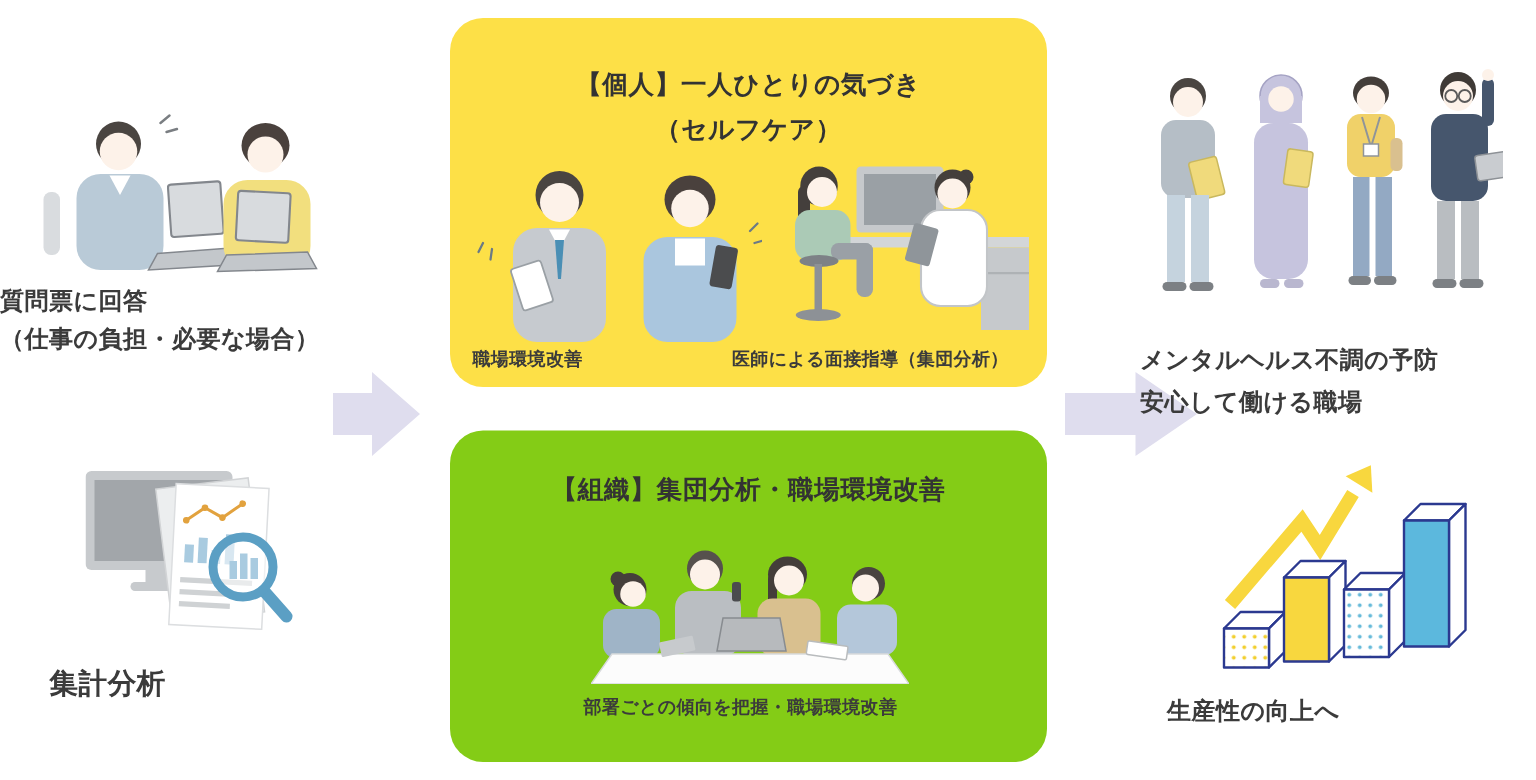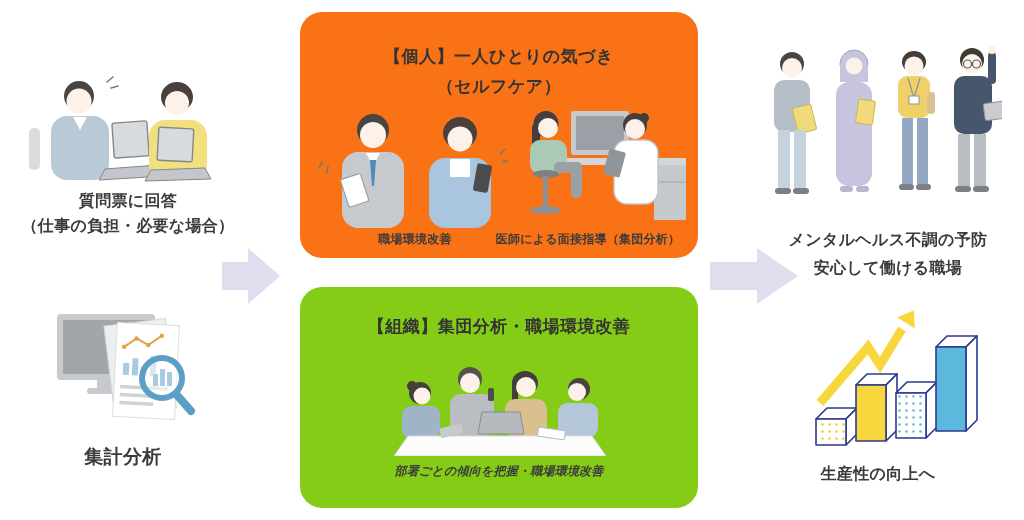--- a/index.html
+++ b/index.html
@@ -1,21 +1,21 @@
 <!DOCTYPE html>
 <html><head>
 <meta charset="utf-8">
 <style>
   html,body{margin:0;padding:0;background:#fff;}
   .canvas{
     position:relative;width:1024px;height:520px;background:#ffffff;overflow:hidden;
     font-family:"DejaVu Sans","Liberation Sans",sans-serif;color:#3b3b3b;
   }
   .abs{position:absolute;}
-  .cap{position:absolute;text-align:center;font-weight:700;color:#3b3b3b;letter-spacing:.02em;line-height:1.5;}
+  .cap{position:absolute;text-align:left;font-weight:700;color:#3b3b3b;letter-spacing:.02em;line-height:1.5;}
   .cap-lg{font-size:16px;}
   .cap-md{font-size:19px;}
   .cap-sm{font-size:12px;font-weight:700;}
   .box{position:absolute;border-radius:22px;}
   .box-title{position:absolute;width:100%;text-align:center;font-size:17px;font-weight:700;letter-spacing:.03em;color:#333;}
   svg{display:block;}
 </style>
 </head>
 <body>
 
@@ -73,21 +73,21 @@
       <rect x="103" y="57" width="5" height="17" fill="#a9cbe0"></rect>
       <rect x="110" y="60" width="5" height="14" fill="#a9cbe0"></rect>
     </g>
   </svg>
   <div class="cap cap-md" style="left:33px;top:442px;width:180px;">集計分析</div>
 
   <svg class="abs" style="left:222px;top:247px;" width="58" height="58" viewBox="0 0 58 58">
     <polygon points="0,15 26,15 26,1 58,29 26,57 26,43 0,43" fill="#dfddee"></polygon>
   </svg>
 
-  <div class="box" style="left:300px;top:12px;width:398px;height:246px;background:#f97316;">
+  <div class="box" style="left:300px;top:12px;width:398px;height:246px;background:#fde047;">
     <div class="box-title" style="top:33px;">【個人】一人ひとりの気づき</div>
     <div class="box-title" style="top:63px;">（セルフケア）</div>
   </div>
 
   <svg class="abs" style="left:318px;top:106px;" width="190" height="122" viewBox="0 0 190 122">
     <path d="M4 56 l-3 6 M10 60 l-1 7" stroke="#6b7a86" stroke-width="1.5" fill="none" stroke-linecap="round"></path>
 
     <circle cx="55" cy="24" r="16" fill="#4a4541"></circle>
     <circle cx="55" cy="29" r="13" fill="#fdf2e9"></circle>
     <rect x="24" y="46" width="62" height="76" rx="16" fill="#c6cacf"></rect>
@@ -156,21 +156,21 @@
 
     <circle cx="185" cy="29" r="11" fill="#4a4440"></circle>
     <circle cx="183" cy="32" r="9" fill="#fdf2e9"></circle>
     <rect x="164" y="43" width="40" height="34" rx="9" fill="#b4c7da"></rect>
 
     <polygon points="14,76 198,76 212,96 0,96" fill="#fcfcfc" stroke="#d8dadc"></polygon>
     <polygon points="88,52 126,52 130,74 84,74" fill="#b7babd" stroke="#888c90" stroke-width="1"></polygon>
     <rect x="46" y="66" width="23" height="10" rx="1" fill="#c7cacd" transform="rotate(-12 57 71)"></rect>
     <rect x="144" y="69" width="27" height="9" rx="1" fill="#ffffff" stroke="#b9bcbe" transform="rotate(8 157 73)"></rect>
   </svg>
-  <div class="cap cap-sm" style="left:389px;top:462px;width:220px;font-style:italic;">部署ごとの傾向を把握・職場環境改善</div>
+  <div class="cap cap-sm" style="left:389px;top:462px;width:220px;">部署ごとの傾向を把握・職場環境改善</div>
 
   <svg class="abs" style="left:710px;top:246px;" width="88" height="60" viewBox="0 0 88 60">
     <polygon points="0,16 47,16 47,2 88,30 47,58 47,44 0,44" fill="#dfddee"></polygon>
   </svg>
 
   <svg class="abs" style="left:762px;top:44px;" width="240" height="164" viewBox="0 0 240 164">
 
     <g>
       <circle cx="30" cy="20" r="12" fill="#4a4541"></circle>
       <circle cx="30" cy="24" r="10" fill="#fdf2e9"></circle>

